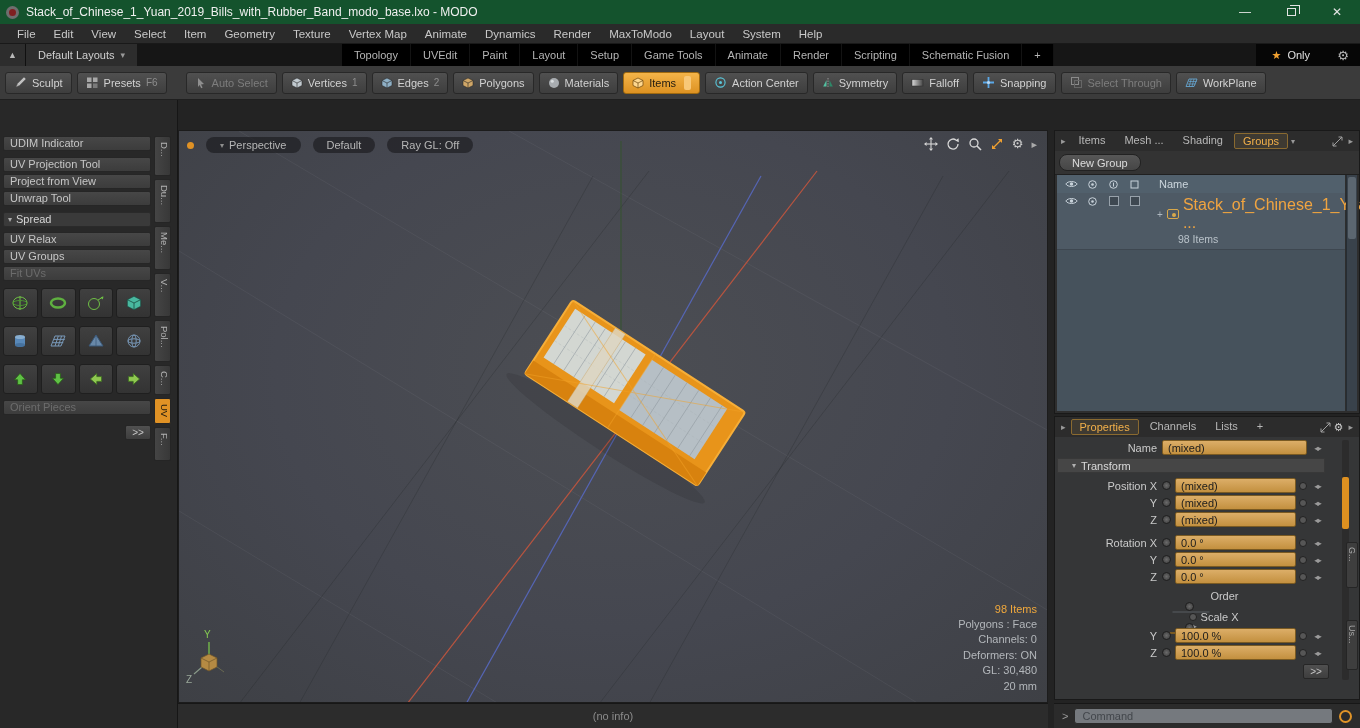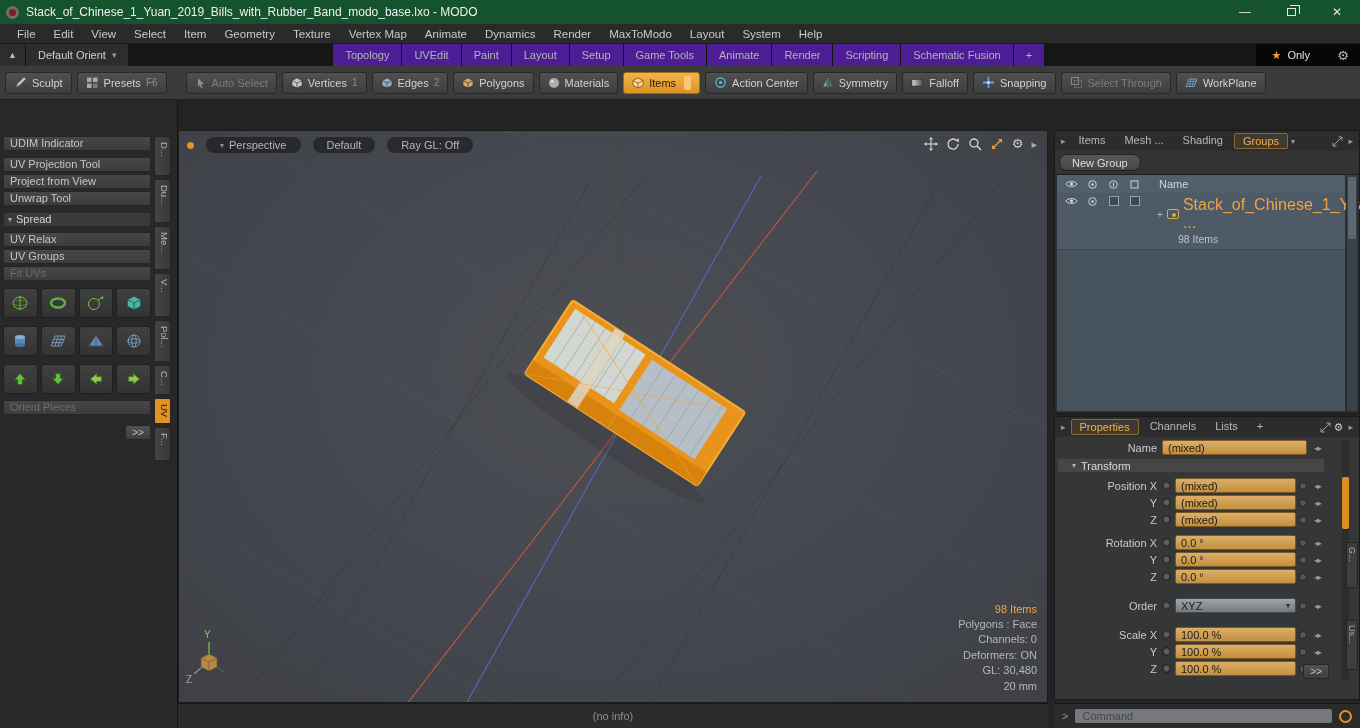--- a/index.html
+++ b/index.html
@@ -16,21 +16,21 @@
 .maxbox::before{content:"";position:absolute;left:2px;top:-4px;width:9px;height:8px;border-top:1px solid #e4e4e4;border-right:1px solid #e4e4e4;}
 
 .menubar{position:absolute;left:0;top:24px;width:1360px;height:20px;background:#2a2a2a;border-bottom:1px solid #191919;display:flex;align-items:center;padding-left:8px;}
 .menuitem{padding:0 9px;font-size:11.5px;color:#c9c9c9;line-height:20px;}
 
 .layoutbar{position:absolute;left:0;top:44px;width:1360px;height:22px;background:#161616;display:flex;align-items:center;}
 .upbtn{width:26px;height:22px;background:#2d2d2d;border-right:1px solid #101010;display:flex;align-items:center;justify-content:center;font-size:9px;color:#b8b8b8;}
 .layoutchip{display:flex;align-items:center;gap:6px;background:#2d2d2d;height:22px;padding:0 12px;font-size:11px;color:#d0d0d0;}
 .chip-arr{font-size:9px;color:#999;}
 .ltabs{display:flex;margin-left:150px;height:22px;}
-.ltab{height:22px;line-height:22px;padding:0 12px;font-size:11px;color:#b5b5b5;background:#4c1d95;border-right:1px solid #131313;}
+.ltab{height:22px;line-height:22px;padding:0 12px;font-size:11px;color:#b5b5b5;background:#000000;border-right:1px solid #131313;}
 .ltab.sel{background:#c2410c;color:#ececec;margin-top:25px;}
 .onlychip{margin-left:auto;display:flex;align-items:center;gap:6px;background:#060606;height:22px;padding:0 16px;}
 .star{color:#f0a030;font-size:11px;}
 .onlylabel{font-size:11px;color:#e0e0e0;}
 .gearbtn{width:34px;height:22px;background:#060606;display:flex;align-items:center;justify-content:center;font-size:13px;color:#b8b8b8;}
 
 .toolrow{position:absolute;left:0;top:66px;width:1360px;height:34px;background:#3b3b3b;border-bottom:1px solid #1f1f1f;display:flex;align-items:center;padding-left:5px;}
 .tbtn{display:flex;align-items:center;gap:5px;height:22px;padding:0 8px;background:linear-gradient(#505050,#3e3e3e);border:1px solid #282828;border-radius:3px;margin-right:5px;font-size:11px;color:#d2d2d2;flex:none;}
 .tbtn .shortcut{color:#8d8d8d;font-size:10px;}
 .tbtn.dim{color:#7d7d7d;}
@@ -97,21 +97,21 @@
 .prow{display:flex;align-items:center;height:15px;margin-bottom:2px;padding-right:34px;}
 .plabel{width:100px;text-align:right;margin-right:5px;font-size:11px;color:#cacaca;flex:none;}
 .env{width:9px;height:9px;border-radius:50%;border:1px solid #1f1f1f;background:radial-gradient(#6a6a6a,#3a3a3a);margin-right:4px;flex:none;}
 .pfield{flex:1;height:15px;background:linear-gradient(#dcae68,#c3903f);border:1px solid #7a5a22;border-radius:2px;font-size:11px;color:#1c1c1c;padding:0 5px;display:flex;align-items:center;overflow:hidden;}
 .pfield.gray{background:linear-gradient(#9fa4a9,#767b80);border-color:#46494c;}
 .pfield .dd{margin-left:auto;font-size:8px;color:#2c2c2c;}
 .mini{width:8px;height:8px;border-radius:50%;background:#565656;border:1px solid #222;margin-left:3px;flex:none;}
 .spin{font-size:8.5px;color:#9a9a9a;margin-left:3px;letter-spacing:-1px;width:15px;text-align:center;flex:none;}
 .thdr{height:15px;background:#464646;border:1px solid #383838;margin:3px 34px 5px 0;display:flex;align-items:center;gap:5px;padding-left:14px;font-size:11px;color:#dadada;}
 .thdr .tri{font-size:8px;color:#b0b0b0;}
-.mt8{margin-top:8px;}.mt6{margin-top:14px;}
+.mt8{margin-top:8px;}.mt6{margin-top:6px;flex-direction:column;}
 .pmore{position:absolute;right:30px;top:247px;width:26px;height:15px;background:linear-gradient(#505050,#3e3e3e);border:1px solid #262626;border-radius:2px;font-size:10px;color:#c6c6c6;text-align:center;line-height:13px;}
 .vstrip{position:absolute;right:10px;top:23px;width:7px;height:240px;background:#2c2c2c;border-radius:2px;}
 .chanthumb{position:absolute;right:10px;top:60px;width:7px;height:52px;background:#dd9020;border-radius:2px;}
 .rb-sidetab{position:absolute;right:1px;width:12px;background:#3e3e3e;border:1px solid #252525;border-radius:2px;writing-mode:vertical-rl;font-size:9px;color:#a8a8a8;padding-top:4px;}
 .st1{top:125px;height:46px;}
 .st2{top:203px;height:50px;}
 
 .cmdbar{position:absolute;left:1054px;top:703px;width:306px;height:25px;background:#2b2b2b;border-top:1px solid #171717;display:flex;align-items:center;padding:0 8px;gap:6px;}
 .cmd-gt{color:#999;font-size:11px;}
 .cmd-input{flex:1;height:16px;background:#75797e;border:1px solid #2a2a2a;border-radius:3px;font-size:11px;color:#26292c;padding:0 7px;font-family:inherit;outline:none;}
@@ -147,21 +147,21 @@
   <span class="menuitem">Render</span>
   <span class="menuitem">MaxToModo</span>
   <span class="menuitem">Layout</span>
   <span class="menuitem">System</span>
   <span class="menuitem">Help</span>
 </div>
 
 <div class="layoutbar">
   <span class="upbtn">▲</span>
   <span class="layoutchip">
-    <span>Default Orient</span>
+    <span>Default Layouts</span>
     <span class="chip-arr">▾</span>
   </span>
   <div class="ltabs">
     <span class="ltab sel">Model</span>
     <span class="ltab">Topology</span>
     <span class="ltab">UVEdit</span>
     <span class="ltab">Paint</span>
     <span class="ltab">Layout</span>
     <span class="ltab">Setup</span>
     <span class="ltab">Game Tools</span>

